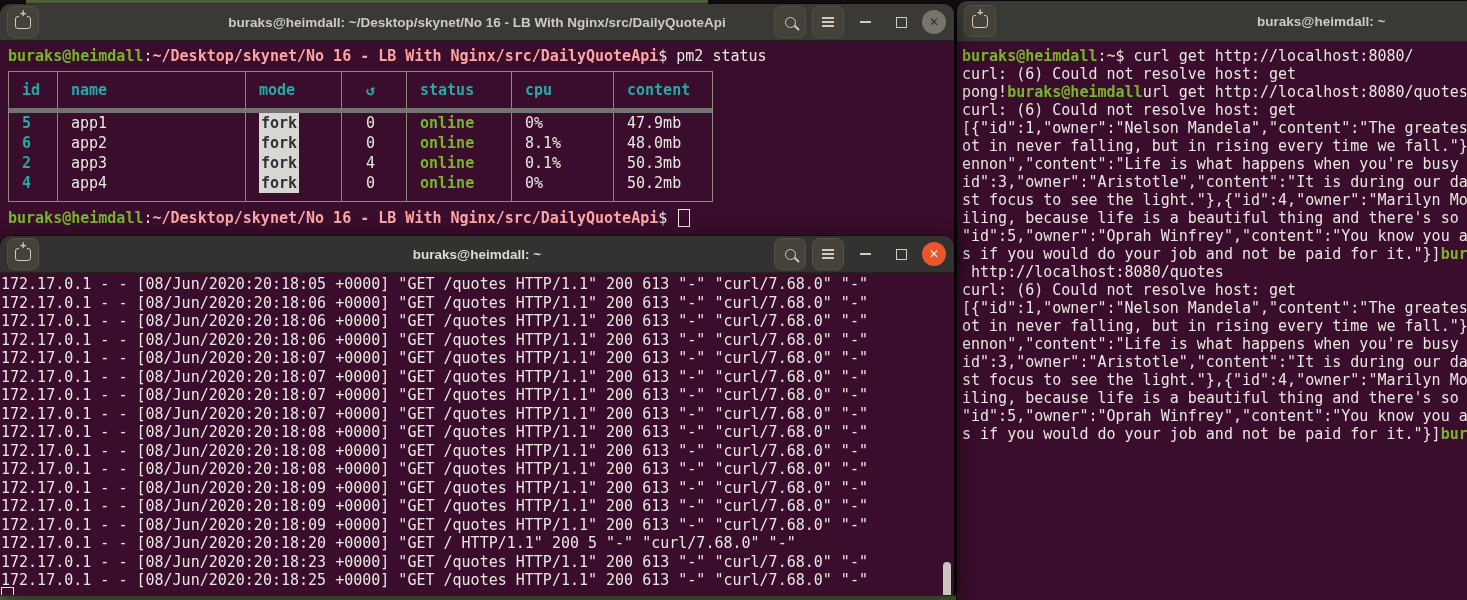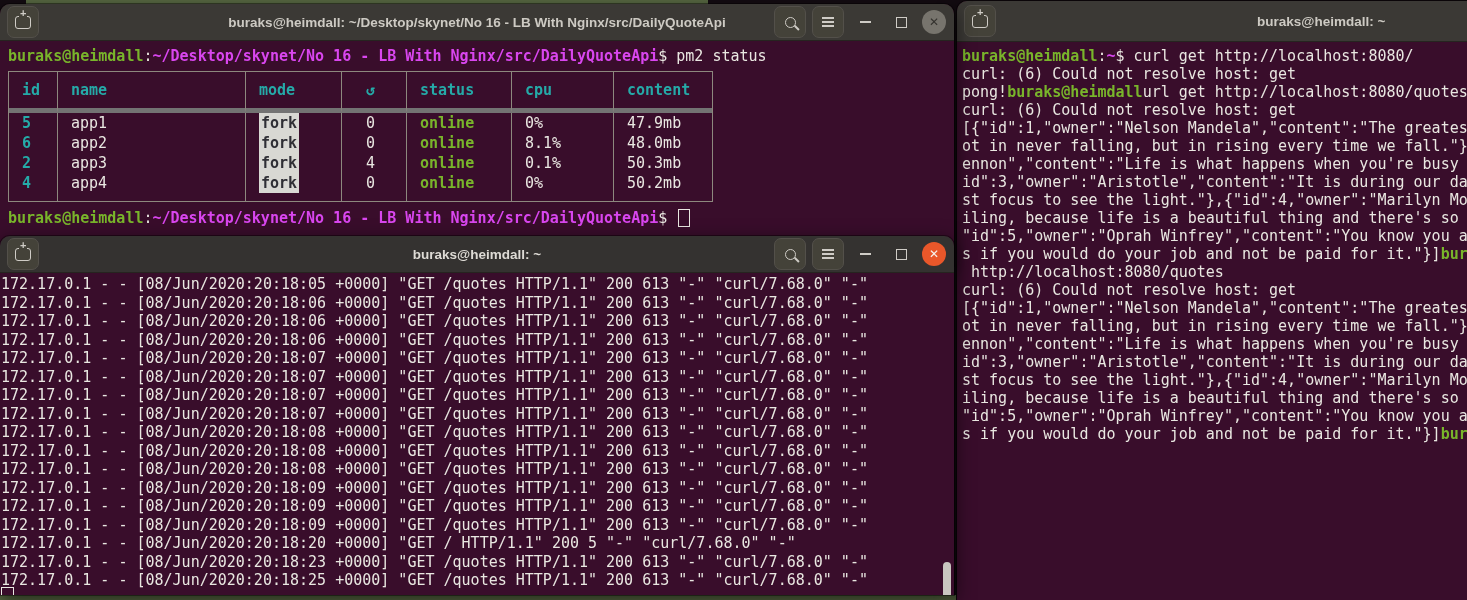--- a/index.html
+++ b/index.html
@@ -48,21 +48,21 @@
   .close-circle.focused{background:#e9572a;color:#f6f3ef;}
 
   
   .tcontent{position:absolute;left:0;right:0;overflow:hidden;color:#e9e7e1;font-size:15px;}
   #win-pm2 .tcontent{top:37px;bottom:0;}
   #win-logs .tcontent{top:37px;bottom:0;}
   #win-curl .tcontent{top:42px;bottom:12px;}
   .tline{white-space:pre;line-height:18.5px;}
   #win-curl .tline{line-height:18px;}
   .c-green{color:#79b52b;}
-  .c-blue{color:#d946ef;}
+  .c-blue{color:#fca5a5;}
   .c-cyan{color:#25aaa8;}
   .b{font-weight:bold;}
 
   #pm2-line1{position:absolute;left:8px;top:6px;}
   #pm2-line2{position:absolute;left:8px;top:168px;}
   .cursor-hollow{display:inline-block;width:10px;height:16px;border:1.5px solid #e9e7e1;
     vertical-align:text-bottom;margin-left:2px;}
 
   
   .pm2-table{position:absolute;left:8px;top:30px;width:703px;border:1px solid #8d887e;

